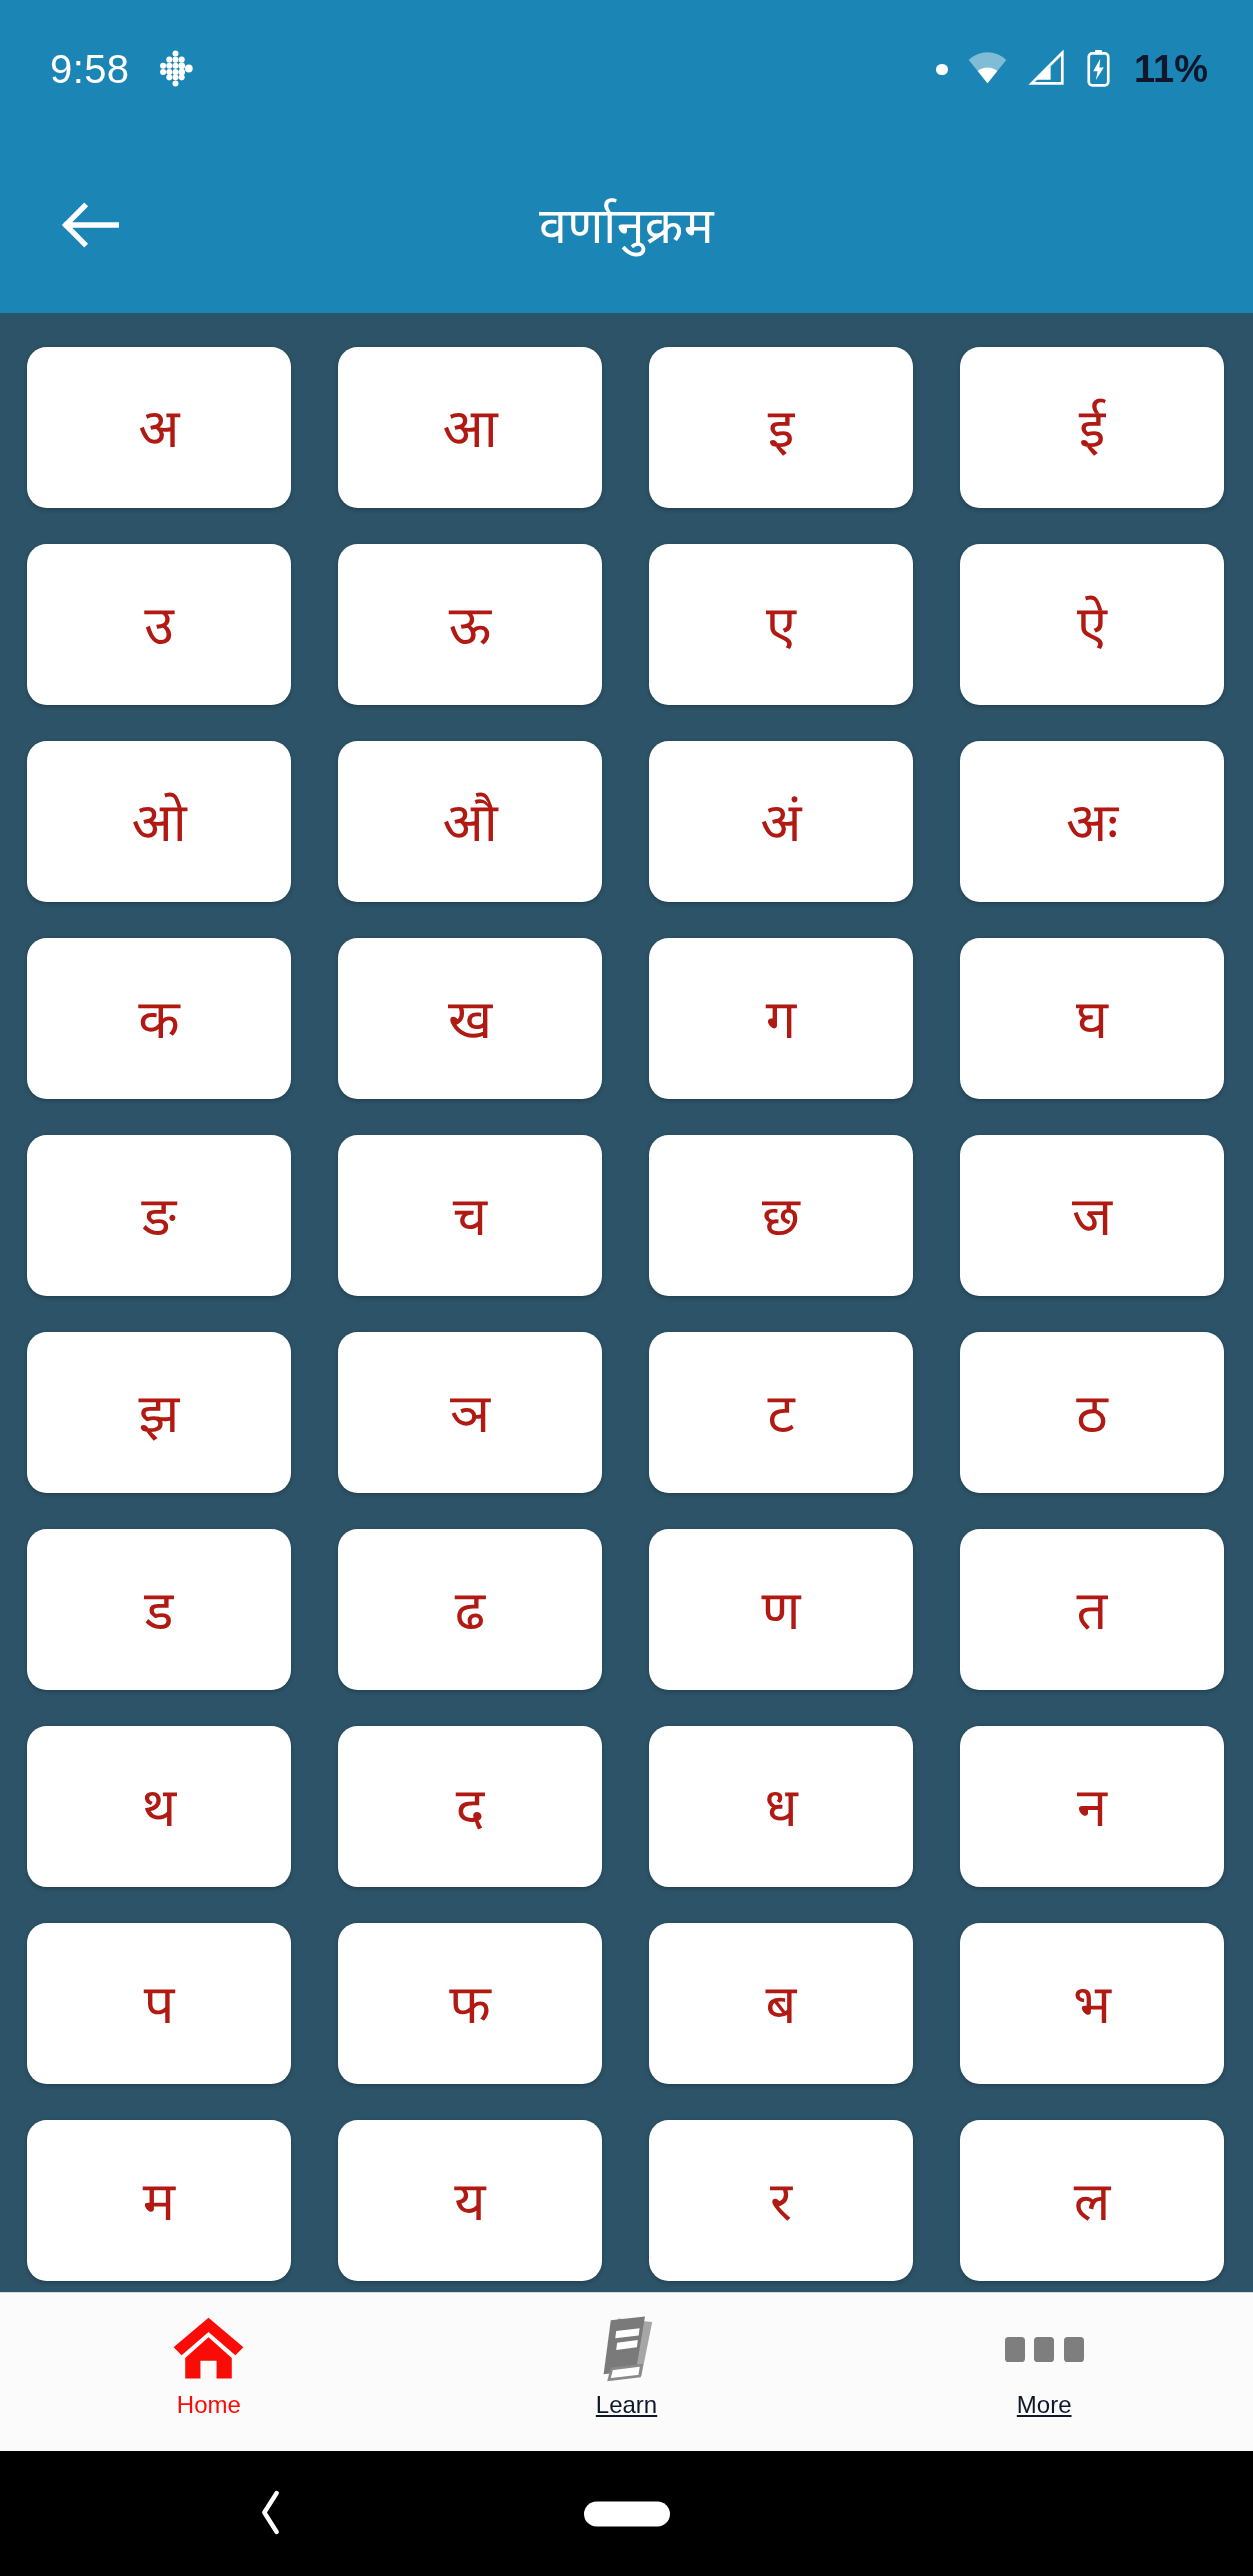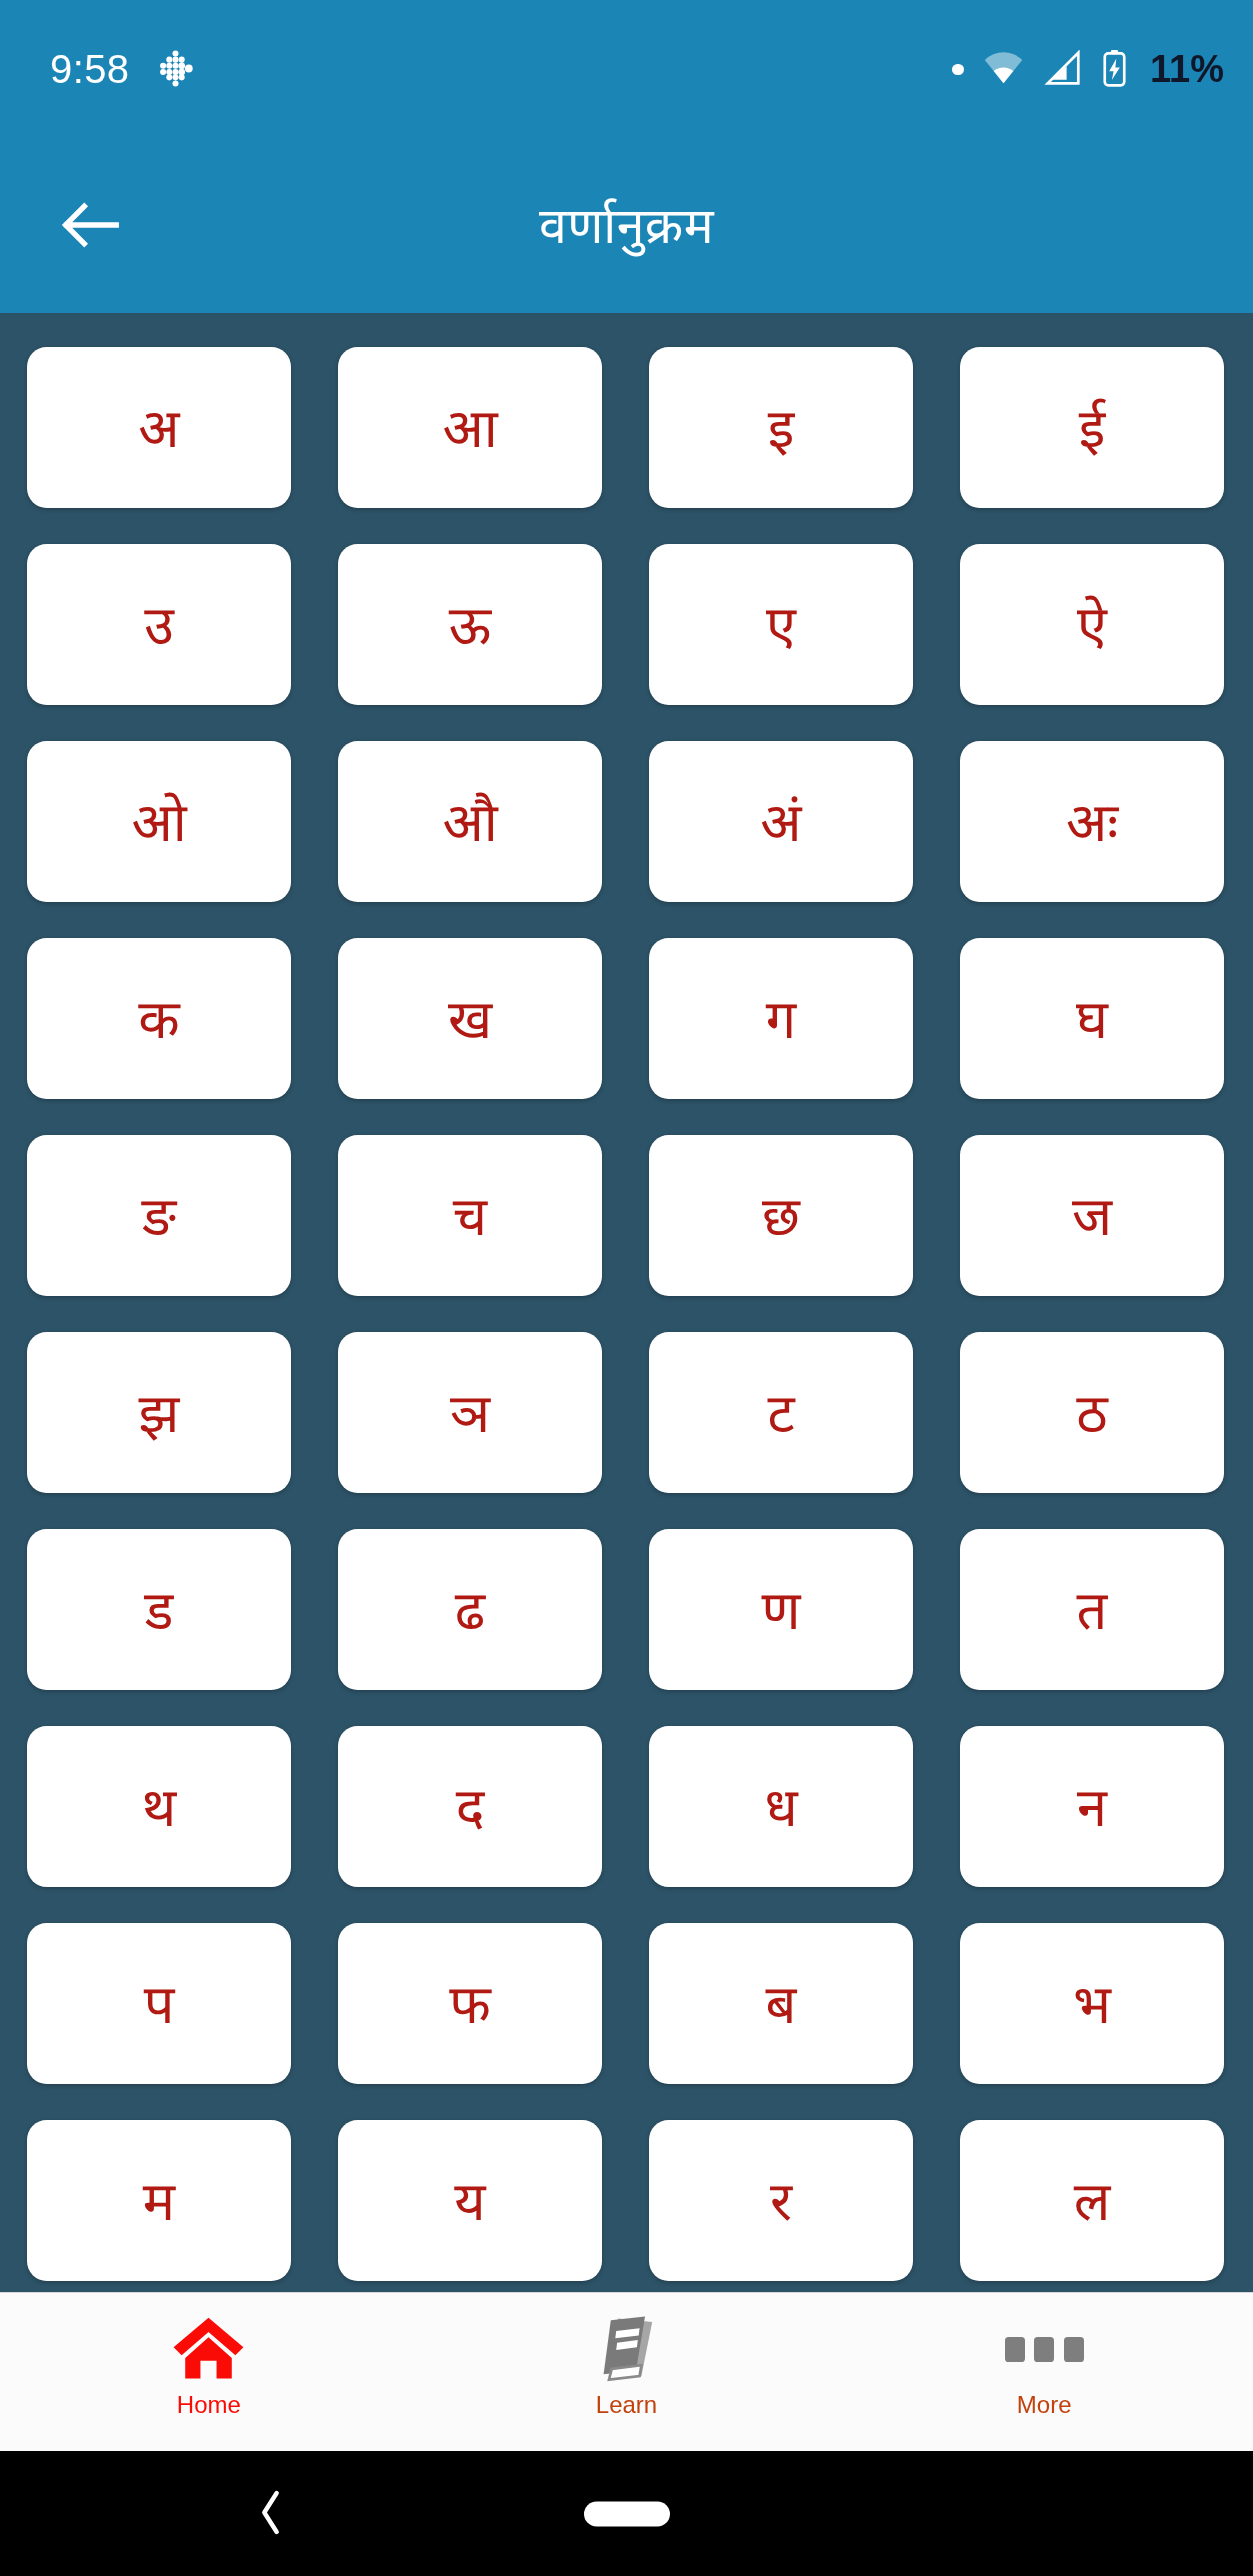--- a/index.html
+++ b/index.html
@@ -9,21 +9,21 @@
     font-family:"Liberation Sans", sans-serif;
     overflow:hidden;
   }
   #screen { position:relative; width:1253px; height:2576px; background:#2d5368; }
 
   
   .statusbar{
     position:absolute; left:0; top:0; width:1253px; height:139px;
     background:#1b85b5;
     display:flex; align-items:center; justify-content:space-between;
-    padding:0 29px 0 50px;
+    padding:0 45px 0 50px;
   }
   .sb-left{ display:flex; align-items:center; gap:27px; }
   .sb-time{ color:#fff; font-size:40px; font-weight:500; letter-spacing:0.4px; }
   .sb-right{ display:flex; align-items:center; gap:19.7px; }
   .sb-dot{ width:11.6px; height:11.6px; border-radius:50%; background:#fff; display:block; }
   .sb-pct{ color:#0f172a; font-size:38px; font-weight:600; margin-left:3.6px; }
   .fitbit-ico{ display:block; }
 
   
   .appbar{
@@ -70,21 +70,21 @@
     background:#fbfbfb; border-top:1.8px solid #d9d9d9;
     display:flex; align-items:flex-start;
   }
   .navitem{
     flex:1; display:flex; flex-direction:column; align-items:center;
     padding-top:19.7px; cursor:pointer;
   }
   .nav-ico{ height:73px; display:flex; align-items:center; justify-content:center; }
   .nav-label{ font-size:24px; margin-top:7.2px; line-height:1; }
   .nav-label.active{ color:#fb0b06; }
-  .nav-label.inactive{ color:#c2410c; }
+  .nav-label.inactive{ color:#0f172a;text-decoration:underline; }
   .dots{ display:flex; gap:9.8px; align-items:center; }
   .dots span{ width:19.7px; height:25px; background:#7e7e7e; border-radius:3.6px; display:block; }
 
   
   .gesturebar{
     position:absolute; left:0; top:2451px; width:1253px; height:125px; background:#000;
   }
   .g-back{ position:absolute; left:259px; top:50%; transform:translateY(-50%); }
   .g-pill{
     position:absolute; left:50%; top:50%; transform:translate(-50%,-50%);

